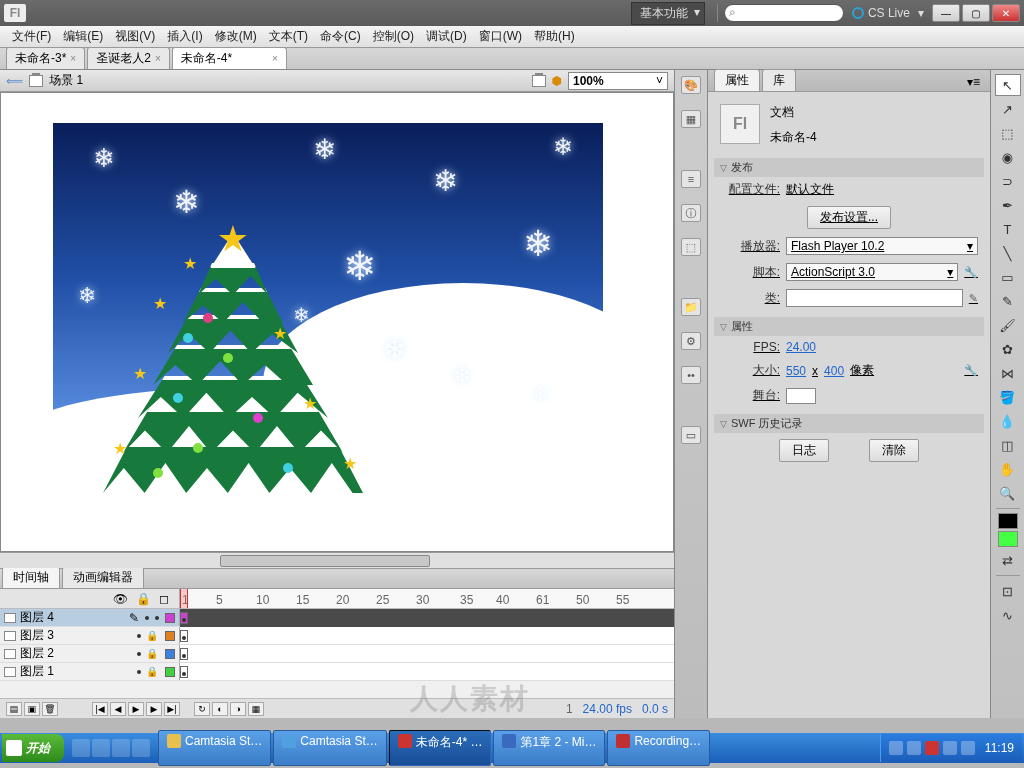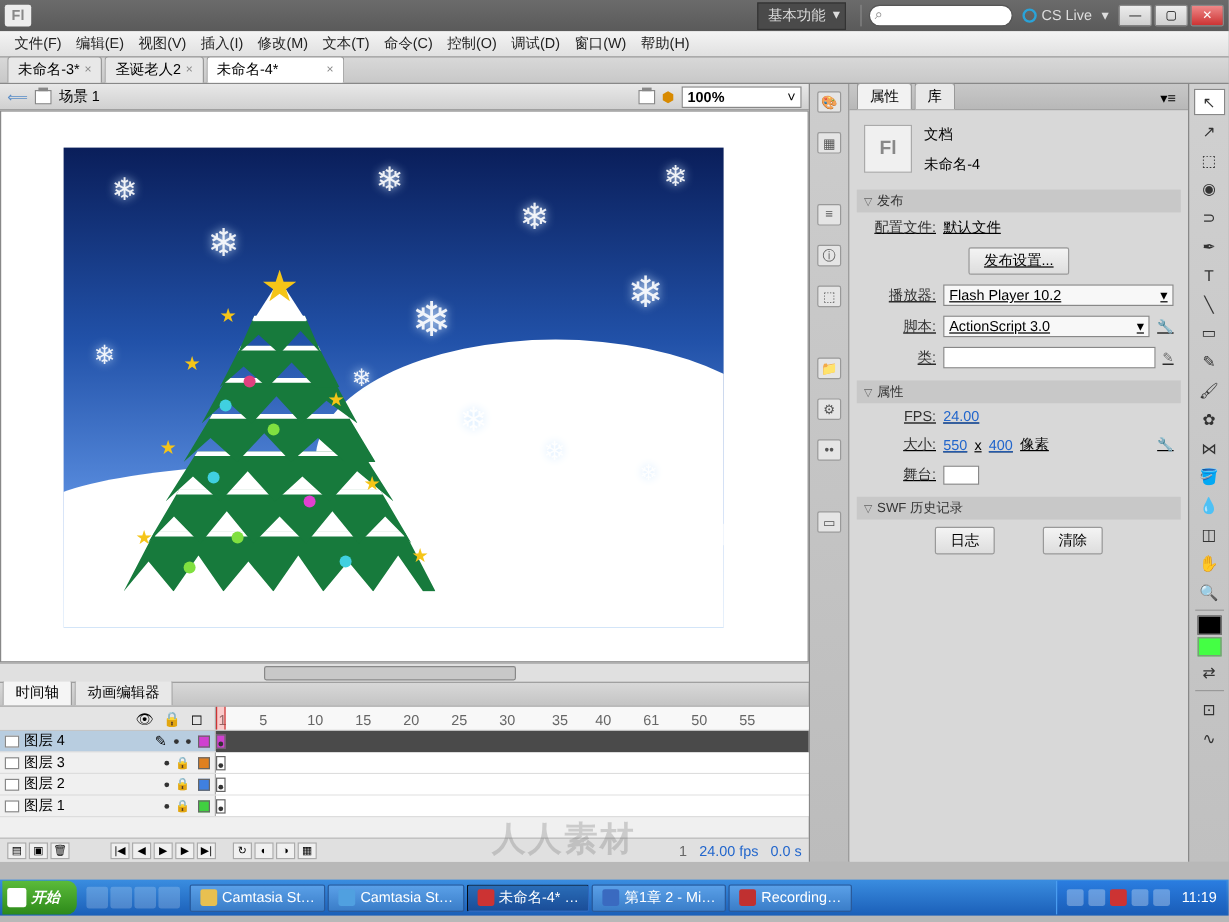--- a/index.html
+++ b/index.html
@@ -102,21 +102,21 @@
 .tool { width: 26px; height: 22px; display: flex; align-items: center; justify-content: center; border: 1px solid transparent; color: #333; font-size: 13px; }
 .tool.sel { background: #fff; border: 1px solid #888; }
 .tool.swatch { background: #000; width: 20px; height: 16px; border: 1px solid #888; }
 .tool.swatch2 { background: #4f4; width: 20px; height: 16px; border: 1px solid #888; }
 .tool-sep { width: 24px; height: 1px; background: #999; margin: 2px 0; }
 .taskbar { position: absolute; bottom: 5px; left: 0; right: 0; height: 30px; background: linear-gradient(#3a8de0,#1b5fb8); display: flex; align-items: center; padding: 0 2px; gap: 2px; margin-top: 16px; }
 .start-btn { background: linear-gradient(#5bbb3a,#2d8a1a); color: #fff; font-style: italic; font-weight: bold; padding: 4px 14px 4px 24px; border-radius: 0 8px 8px 0; position: relative; height: 28px; display: flex; align-items: center; }
 .start-btn::before { content: ""; position: absolute; left: 4px; width: 16px; height: 16px; background: #fff; border-radius: 2px; }
 .ql { display: flex; gap: 2px; padding: 0 6px; }
 .ql-ico { width: 18px; height: 18px; background: rgba(255,255,255,0.2); border-radius: 2px; }
-.task { background: linear-gradient(#5aa0e8,#3a7dc8); color: #fff; padding: 3px 8px; border-radius: 2px; min-width: 100px; height: 23px; display: flex; align-items: center; gap: 4px; font-size: 11px; overflow: hidden; white-space: nowrap; border: 1px solid #2a5a9a; }
+.task { background: linear-gradient(#5aa0e8,#3a7dc8); color: #fff; padding: 3px 8px; border-radius: 2px; min-width: 100px; height: 36px; display: flex; align-items: flex-start; gap: 4px; font-size: 11px; overflow: hidden; white-space: nowrap; border: 1px solid #2a5a9a; }
 .task.active { background: linear-gradient(#2a6db8,#1a4d98); border: 1px inset #1a3a6a; }
 .task-ico { width: 14px; height: 14px; background: #fff; border-radius: 2px; flex-shrink: 0; }
 .tray { margin-left: auto; background: linear-gradient(#2a7de0,#1a5db8); height: 28px; display: flex; align-items: center; padding: 0 8px; gap: 4px; color: #fff; border-left: 1px solid #4a9df0; }
 .tray-ico { width: 14px; height: 14px; background: rgba(255,255,255,0.3); border-radius: 2px; }
 .watermark { position: absolute; left: 410px; top: 680px; font-size: 28px; color: rgba(120,120,120,0.3); font-weight: bold; pointer-events: none; letter-spacing: 2px; }
 </style>
 </head>
 <body>
 
 <div class="titlebar">

